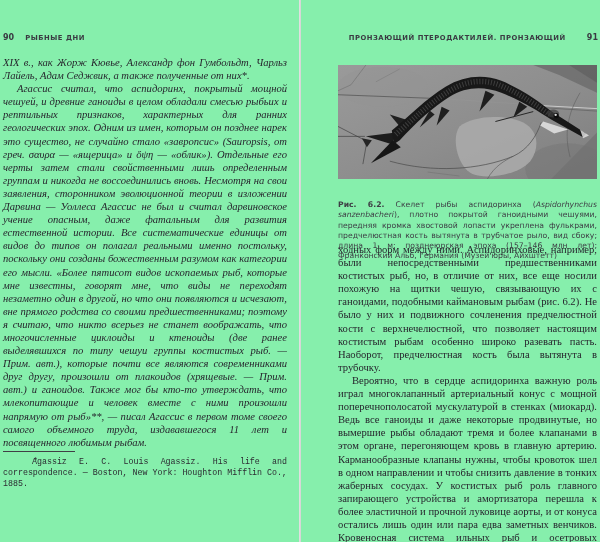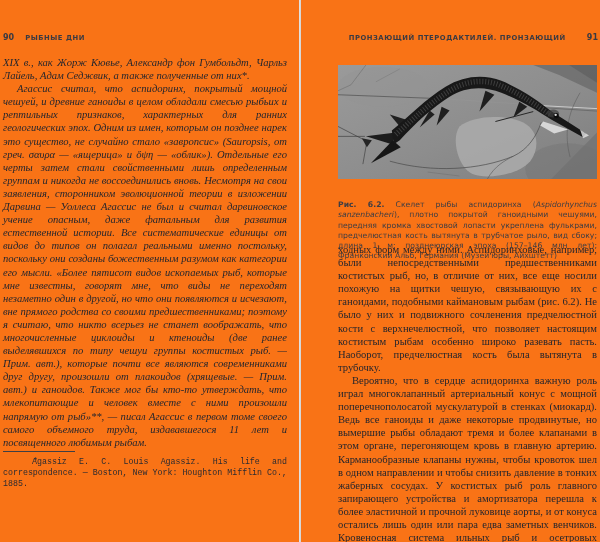--- a/index.html
+++ b/index.html
@@ -1,18 +1,18 @@
 <!DOCTYPE html>
 <html lang="ru"><head>
 <meta charset="utf-8">
 <style>
   html,body{margin:0;padding:0;background:#ffffff;}
   .spread{
     position:relative;width:600px;height:542px;overflow:hidden;
-    background:#f97316;
+    background:#86efac;
     font-family:"Liberation Serif",serif;
   }
   .spine{
     position:absolute;left:299px;top:0;width:2px;height:100%;
     background:linear-gradient(to right,#e4e4e4,#d3d3d3);
   }
   .page{position:absolute;top:0;height:100%;}
   .page-left{left:0;width:299px;}
   .page-right{left:301px;width:299px;}
 

